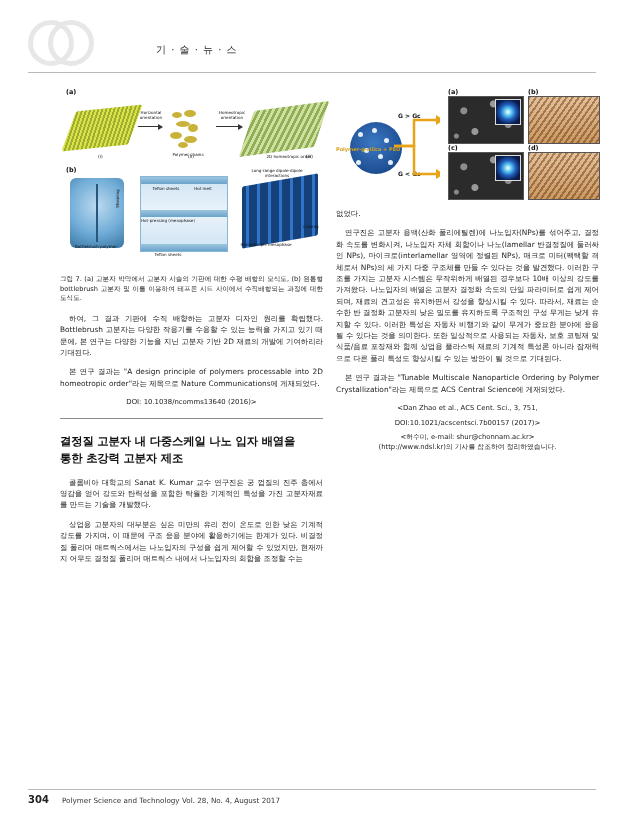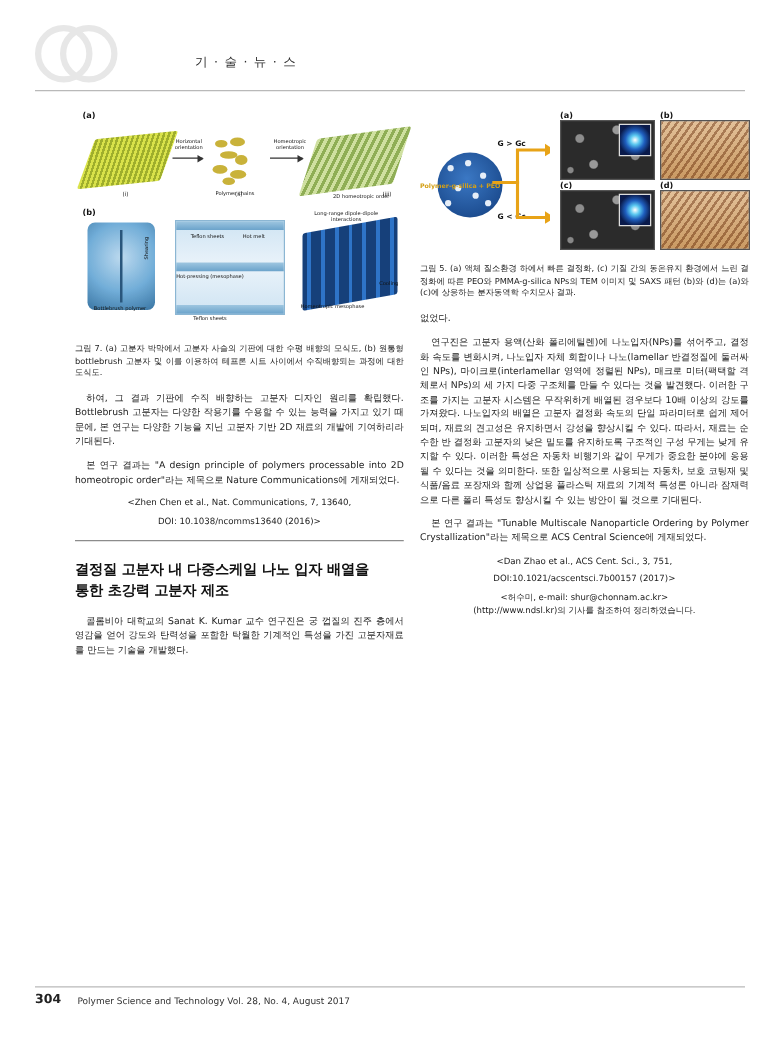--- a/index.html
+++ b/index.html
@@ -419,28 +419,28 @@
         <div class="tiny" style="left:228px; top:50px; width:26px;">Cooling</div>
         <div class="tiny" style="left:32px; top:22px; width:30px; transform:rotate(-90deg);">Shearing</div>
       </div>
     </div>
 
     <div class="caption">그림 7. (a) 고분자 박막에서 고분자 사슬의 기판에 대한 수평 배향의 모식도, (b) 원통형 bottlebrush 고분자 및 이를 이용하여 테프론 시트 사이에서 수직배향되는 과정에 대한 도식도.</div>
 
     <p class="indent">하여, 그 결과 기판에 수직 배향하는 고분자 디자인 원리를 확립했다. Bottlebrush 고분자는 다양한 작용기를 수용할 수 있는 능력을 가지고 있기 때문에, 본 연구는 다양한 기능을 지닌 고분자 기반 2D 재료의 개발에 기여하리라 기대된다.</p>
     <p class="indent">본 연구 결과는 "A design principle of polymers processable into 2D homeotropic order"라는 제목으로 Nature Communications에 게재되었다.</p>
 
-    <div class="ref">&lt;Zhen Chen et al., Nat. Communications, 7, 13640,</div>
     <div class="ref">DOI: 10.1038/ncomms13640 (2016)&gt;</div>
 
     <hr class="title-rule">
     <h2 class="section-title">결정질 고분자 내 다중스케일 나노 입자
 배열을 통한 초강력 고분자 제조</h2>
 
     <p class="indent">콜롬비아 대학교의 Sanat K. Kumar 교수 연구진은 궁 껍질의 진주 층에서 영감을 얻어 강도와 탄력성을 포함한 탁월한 기계적인 특성을 가진 고분자재료를 만드는 기술을 개발했다.</p>
+    <p class="indent">상업용 고분자의 대부분은 싶은 미만의 유리 전이 온도로 인한 낮은 기계적 강도를 가지며, 이 때문에 구조 응용 분야에 활용하기에는 한계가 있다. 비결정질 폴리머 매트릭스에서는 나노입자의 구성을 쉽게 제어할 수 있었지만, 현재까지 어무도 결정질 폴리머 매트릭스 내에서 나노입자의 회합을 조정할 수는</p>
   </div>
 
   <div class="col col-right">
 
     <div class="fig5">
       <div class="schem">
         <div class="micelle">
           <span style="left:8px; top:10px;"></span>
           <span style="left:22px; top:6px;"></span>
           <span style="left:34px; top:16px;"></span>
@@ -470,21 +470,20 @@
         <div class="inset"></div>
       </div>
       <div class="saxs" style="left:192px; top:8px; width:70px; height:46px;"></div>
 
       <div class="tem dark" style="left:112px; top:64px; width:74px; height:46px;">
         <div class="inset"></div>
       </div>
       <div class="saxs" style="left:192px; top:64px; width:70px; height:46px;"></div>
     </div>
 
-    <div class="caption">그림 5. (a) 액체 질소환경 하에서 빠른 결정화, (c) 기질 간의 동온유지 환경에서 느린 결정화에 따른 PEO와 PMMA-g-silica NPs의 TEM 이미지 및 SAXS 패턴 (b)와 (d)는 (a)와 (c)에 상응하는 분자동역학 수치모사 결과.</div>
 
     <p>없었다.</p>
     <p class="indent">연구진은 고분자 용액(산화 폴리에틸렌)에 나노입자(NPs)를 섞어주고, 결정화 속도를 변화시켜, 나노입자 자체 회합이나 나노(lamellar 반결정질에 둘러싸인 NPs), 마이크로(interlamellar 영역에 정렬된 NPs), 매크로 미터(팩택할 격체로서 NPs)의 세 가지 다중 구조체를 만들 수 있다는 것을 발견했다. 이러한 구조를 가지는 고분자 시스템은 무작위하게 배열된 경우보다 10배 이상의 강도를 가져왔다. 나노입자의 배열은 고분자 결정화 속도의 단일 파라미터로 쉽게 제어되며, 재료의 견고성은 유지하면서 강성을 향상시킬 수 있다. 따라서, 재료는 순수한 반 결정화 고분자의 낮은 밀도를 유지하도록 구조적인 구성 무게는 낮게 유지할 수 있다. 이러한 특성은 자동차 비행기와 같이 무게가 중요한 분야에 응용될 수 있다는 것을 의미한다. 또한 일상적으로 사용되는 자동차, 보호 코팅재 및 식품/음료 포장재와 함께 상업용 플라스틱 재료의 기계적 특성론 아니라 잠재력으로 다른 폴리 특성도 향상시킬 수 있는 방안이 될 것으로 기대된다.</p>
     <p class="indent">본 연구 결과는 "Tunable Multiscale Nanoparticle Ordering by Polymer Crystallization"라는 제목으로 ACS Central Science에 게재되었다.</p>
 
     <div class="ref">&lt;Dan Zhao et al., ACS Cent. Sci., 3, 751,</div>
     <div class="ref">DOI:10.1021/acscentsci.7b00157 (2017)&gt;</div>
 
     <div class="footer-note" style="margin-top:0;">&lt;허수미, e-mail: shur@chonnam.ac.kr&gt;</div>
     <div class="footer-note" style="margin-top:0;">(http://www.ndsl.kr)의 기사를 참조하여 정리하였습니다.</div>

